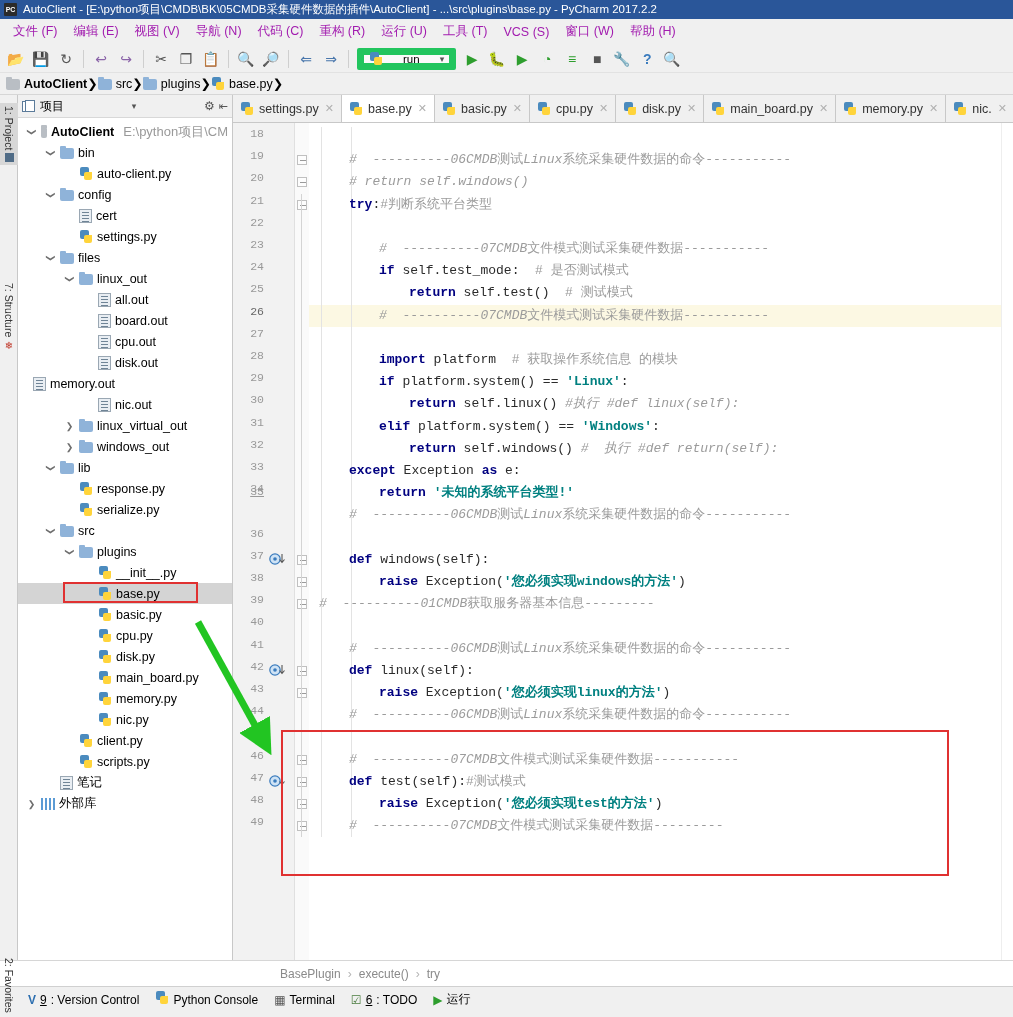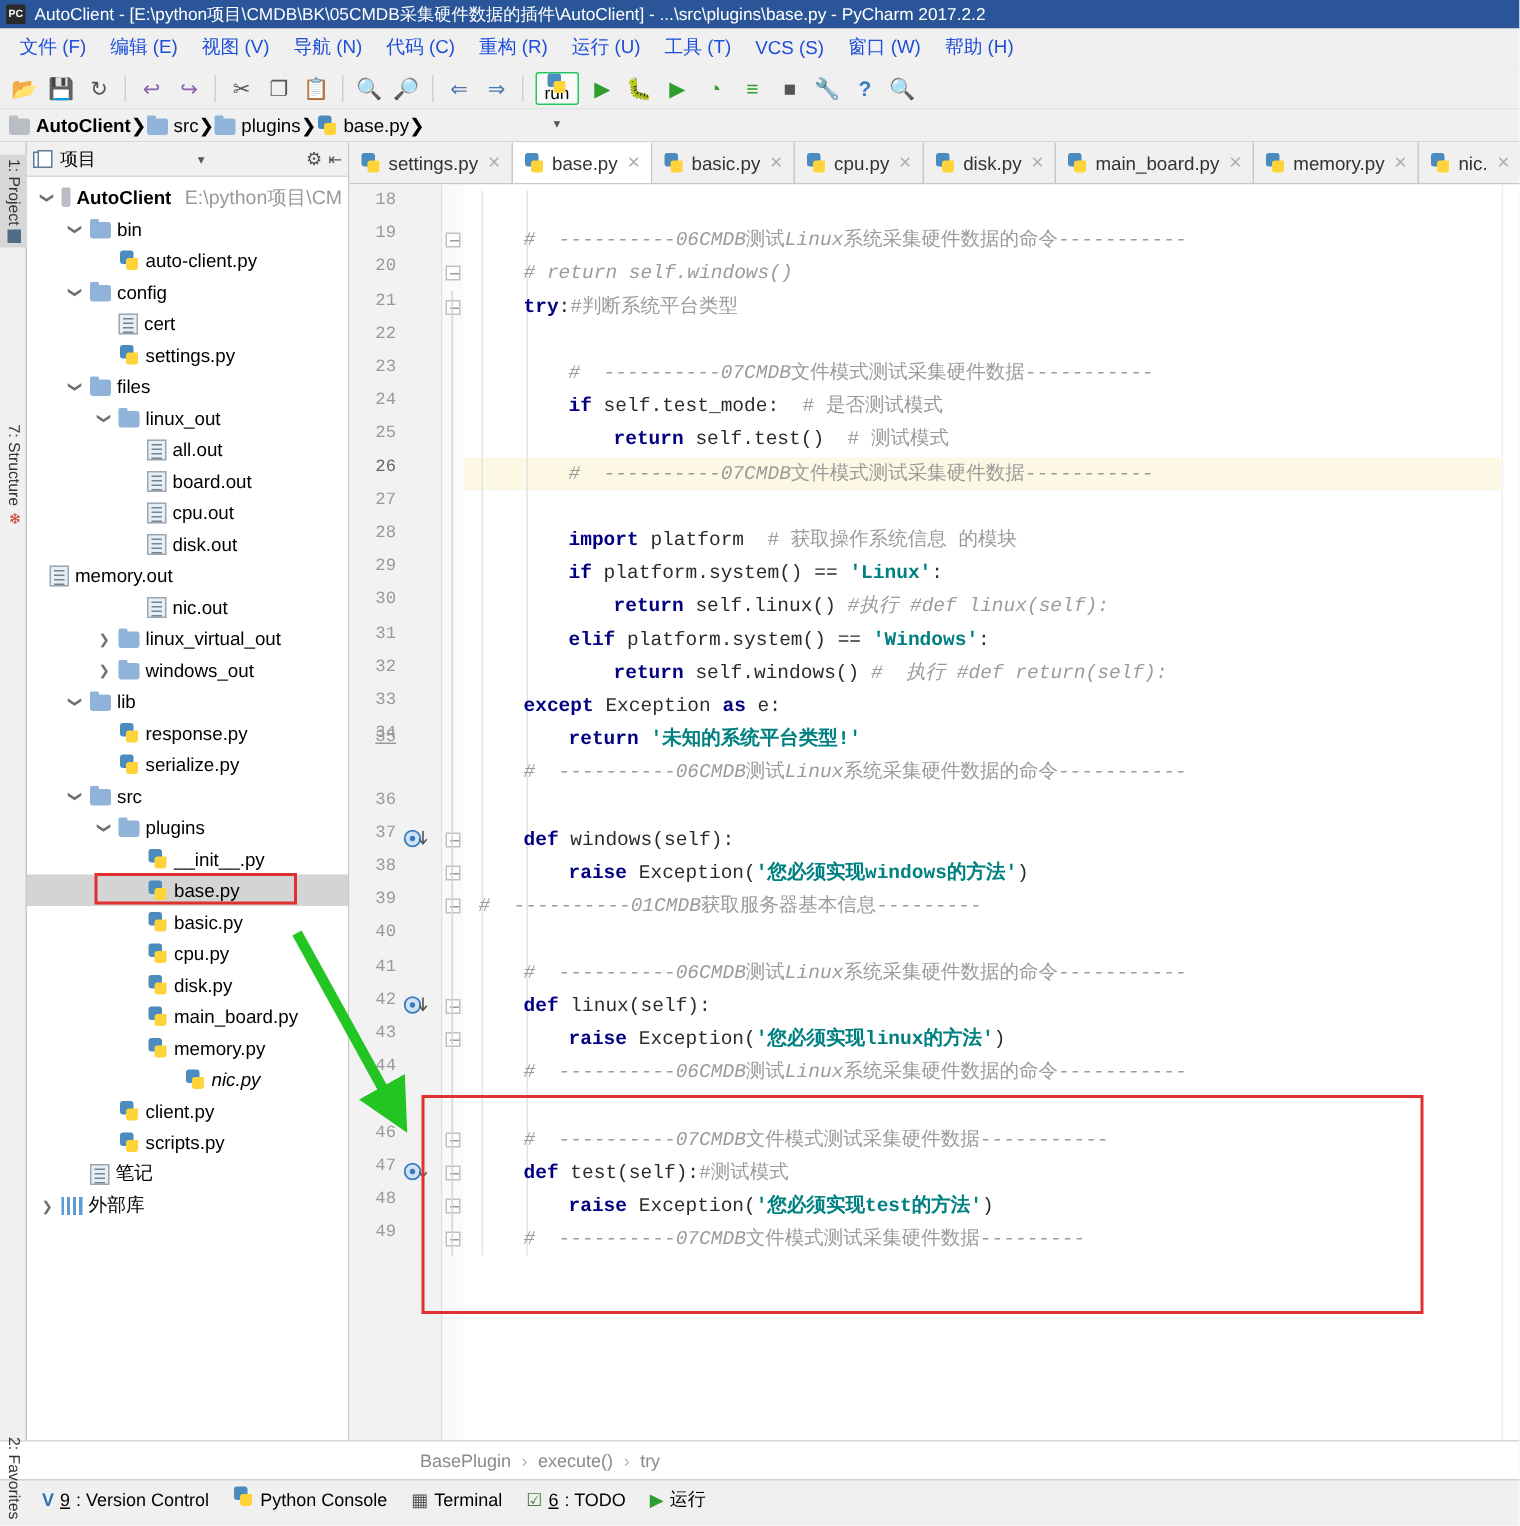--- a/index.html
+++ b/index.html
@@ -25,38 +25,38 @@
     justify-content:center;border-radius:1px;flex:none;
     font-family:"Liberation Sans",sans-serif;
   }
 
   
   #menubar{
     height:26px; background:#f0f0f0; display:flex; align-items:center;
     padding-left:6px; gap:2px; border-bottom:1px solid #f0f0f0;
   }
   #menubar .menu-item{
-    padding:3px 7px; font-size:12.5px; color:#1d4ed8; cursor:default;
+    padding:3px 7px; font-size:12.5px; color:#a21caf; cursor:default;
     white-space:nowrap;
   }
 
   
   #toolbar{
     height:28px; background:#f0f0f0; display:flex; align-items:center;
     padding-left:4px; gap:1px; border-bottom:1px solid #e2e2e2;
   }
   .tb{
     width:24px;height:24px;display:flex;align-items:center;justify-content:center;
     cursor:default; font-size:14px; color:#555;
   }
   .tb-sep{ width:1px;height:18px;background:#cfcfcf;margin:0 4px; }
   #run-config{
-    display:flex;align-items:center;gap:8px;height:22px;
-    border:1px solid #22c55e; background:#fafafa; border-radius:2px;
-    padding:0 5px; font-size:11.5px; margin:0 3px; cursor:default;flex-direction:column;
+    display:flex;align-items:center;gap:20px;height:22px;
+    border:7px solid #22c55e; background:#fafafa; border-radius:2px;
+    padding:0 5px; font-size:11.5px; margin:0 3px; cursor:default;
   }
 
   
   #breadcrumb{
     height:22px; background:#f0f0f0; display:flex; align-items:center;
     padding-left:6px; font-size:12.5px; border-bottom:1px solid #d6d6d6;
   }
   #breadcrumb .crumb{ display:flex;align-items:center;gap:4px;cursor:default; }
   #breadcrumb .crumb.bold{ font-weight:bold; }
 
@@ -495,21 +495,21 @@
           <span class="nlabel">main_board.py</span>
         </div>
         <div class="node" style="padding-left: 65px;">
           <span class="arrow"></span>
           <span class="pyfile">
             <span class="a"></span>
             <span class="b"></span>
           </span>
           <span class="nlabel">memory.py</span>
         </div>
-        <div class="node" style="padding-left: 90px; font-style: italic;">
+        <div class="node" style="padding-left: 65px;">
           <span class="arrow"></span>
           <span class="pyfile">
             <span class="a"></span>
             <span class="b"></span>
           </span>
           <span class="nlabel">nic.py</span>
         </div>
         <div class="node" style="padding-left: 46px;">
           <span class="arrow"></span>
           <span class="pyfile">

